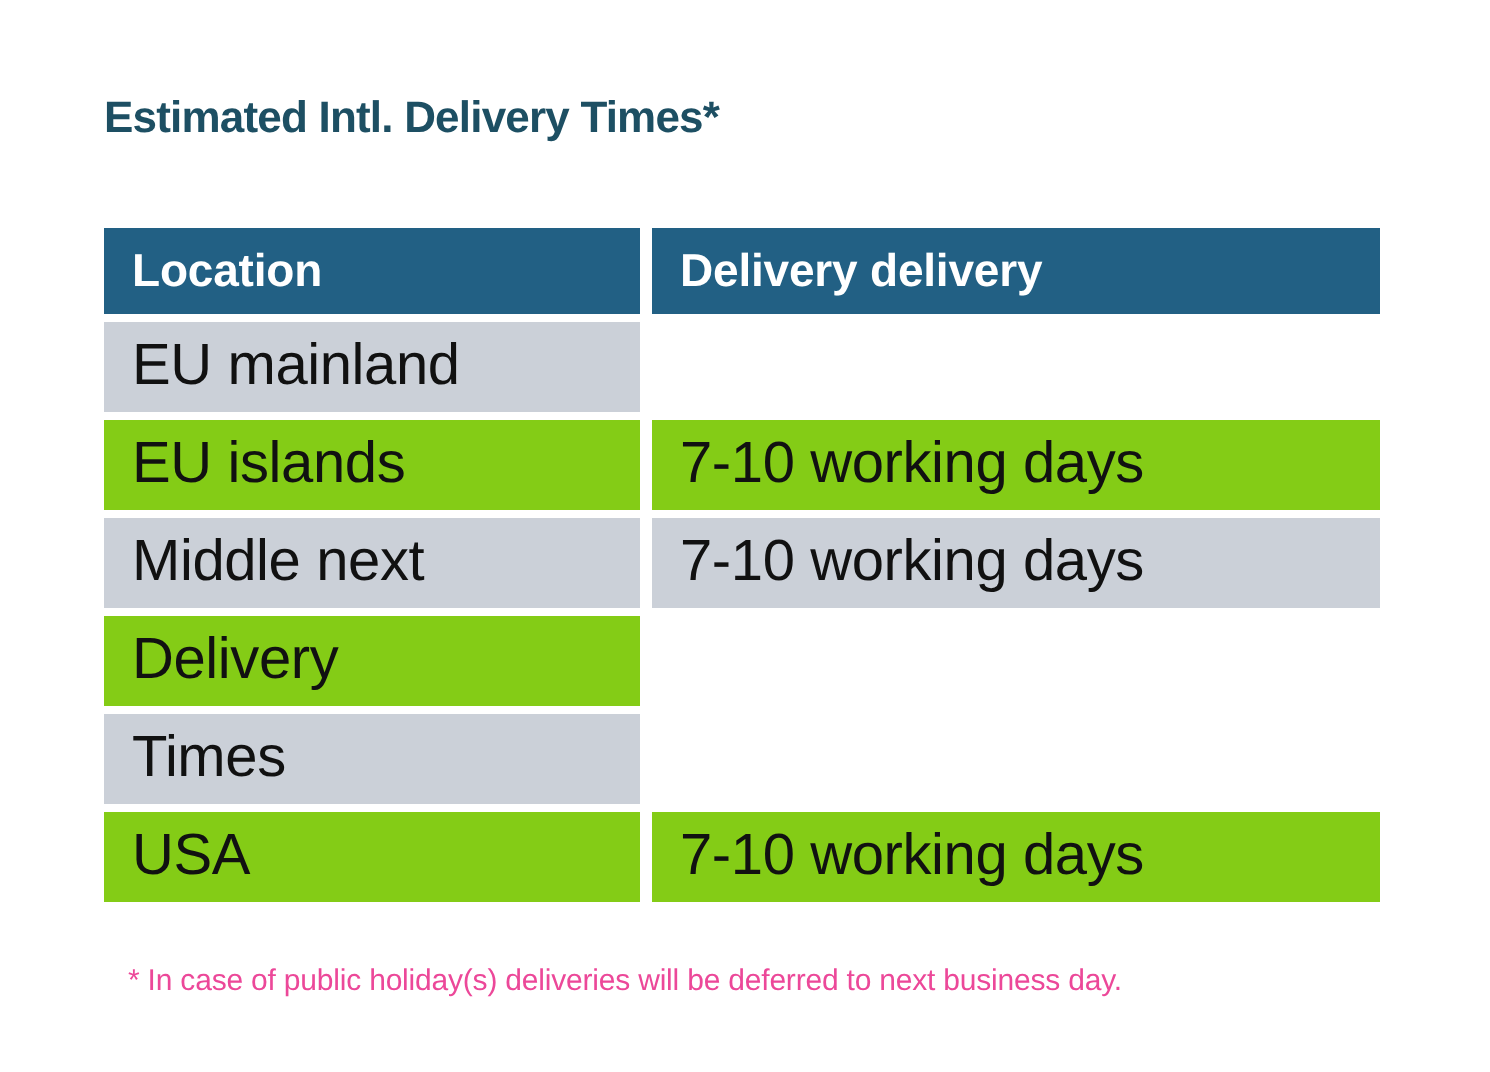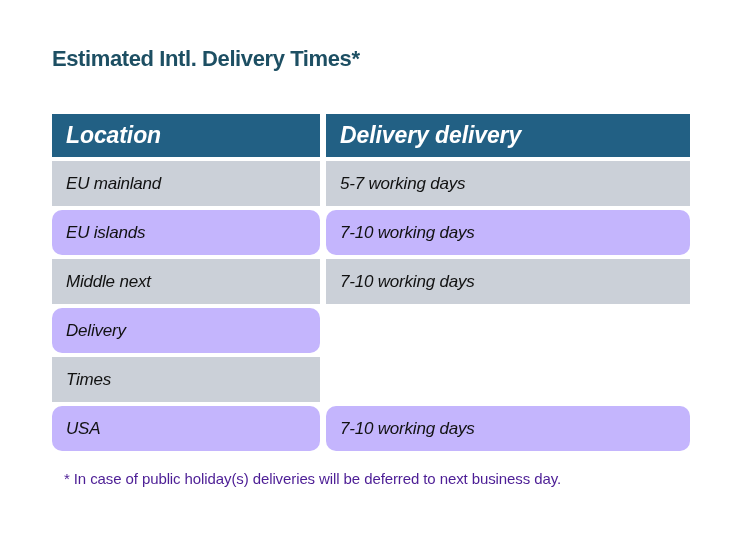--- a/index.html
+++ b/index.html
@@ -42,33 +42,32 @@
     position: absolute;
     left: 52px;
     top: 114px;
     width: 638px;
   }
 
   .row {
     display: flex;
     width: 100%;
     margin-bottom: 4px;
-    font-style: italic;
   }
   .row:last-child {
     margin-bottom: 12px;
   }
 
   .cell {
     box-sizing: border-box;
     display: flex;
     align-items: center;
     height: 45px;
     padding-left: 14px;
-    font-size: 17px;
+    font-size: 29px;
     color: #111111;
     letter-spacing: -0.2px;
     overflow: hidden;
     white-space: nowrap;
   }
 
   .cell.col-loc {
     width: 268px;
     flex: 0 0 268px;
     margin-right: 6px;
@@ -86,31 +85,30 @@
     font-size: 23px;
     height: 43px;
     letter-spacing: -0.1px;
   }
 
   
   .row.band-dark .cell {
     background: #cbd0d8;
   }
   .row.band-light .cell {
-    background: #c4b5fd;
-    border-radius: 10px;
+    background: #84cc16;
   }
 
   
   .footnote {
     position: absolute;
     left: 64px;
-    top: 469px;
+    top: 481px;
     font-size: 15px;
-    color: #4c1d95;
+    color: #ec4899;
     letter-spacing: -0.1px;
     white-space: nowrap;
     line-height: 20px;
   }
 </style>
 </head>
 <body>
 
 <div class="page">
 
@@ -118,21 +116,20 @@
 
   <div class="table">
 
     <div class="row header">
       <div class="cell col-loc">Location</div>
       <div class="cell col-del">Delivery delivery</div>
     </div>
 
     <div class="row band-dark">
       <div class="cell col-loc">EU mainland</div>
-      <div class="cell col-del">5-7 working days</div>
     </div>
 
     <div class="row band-light">
       <div class="cell col-loc">EU islands</div>
       <div class="cell col-del">7-10 working days</div>
     </div>
 
     <div class="row band-dark">
       <div class="cell col-loc">Middle next</div>
       <div class="cell col-del">7-10 working days</div>

